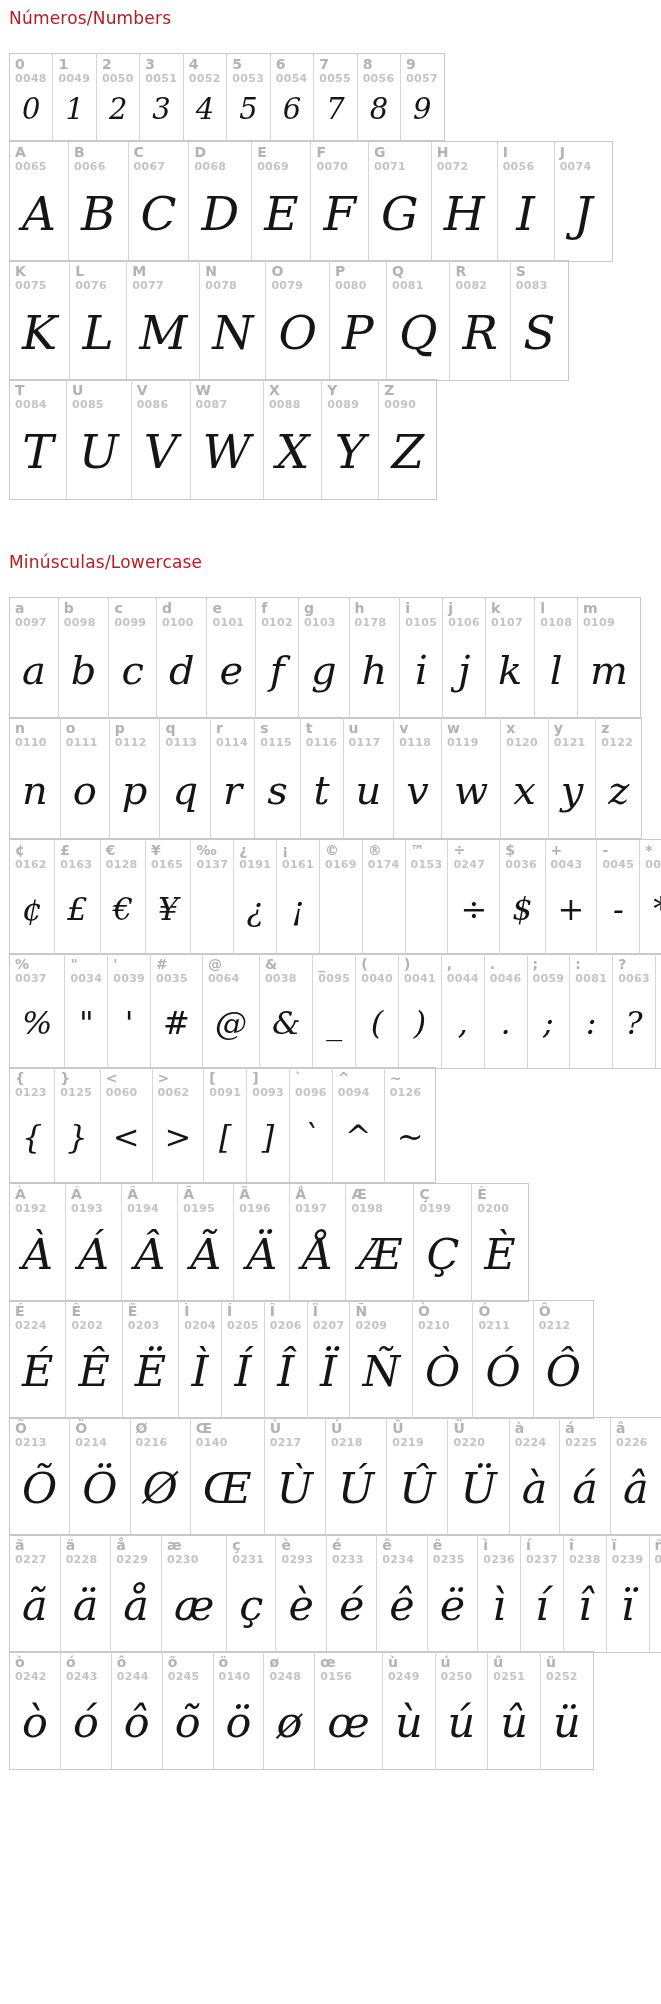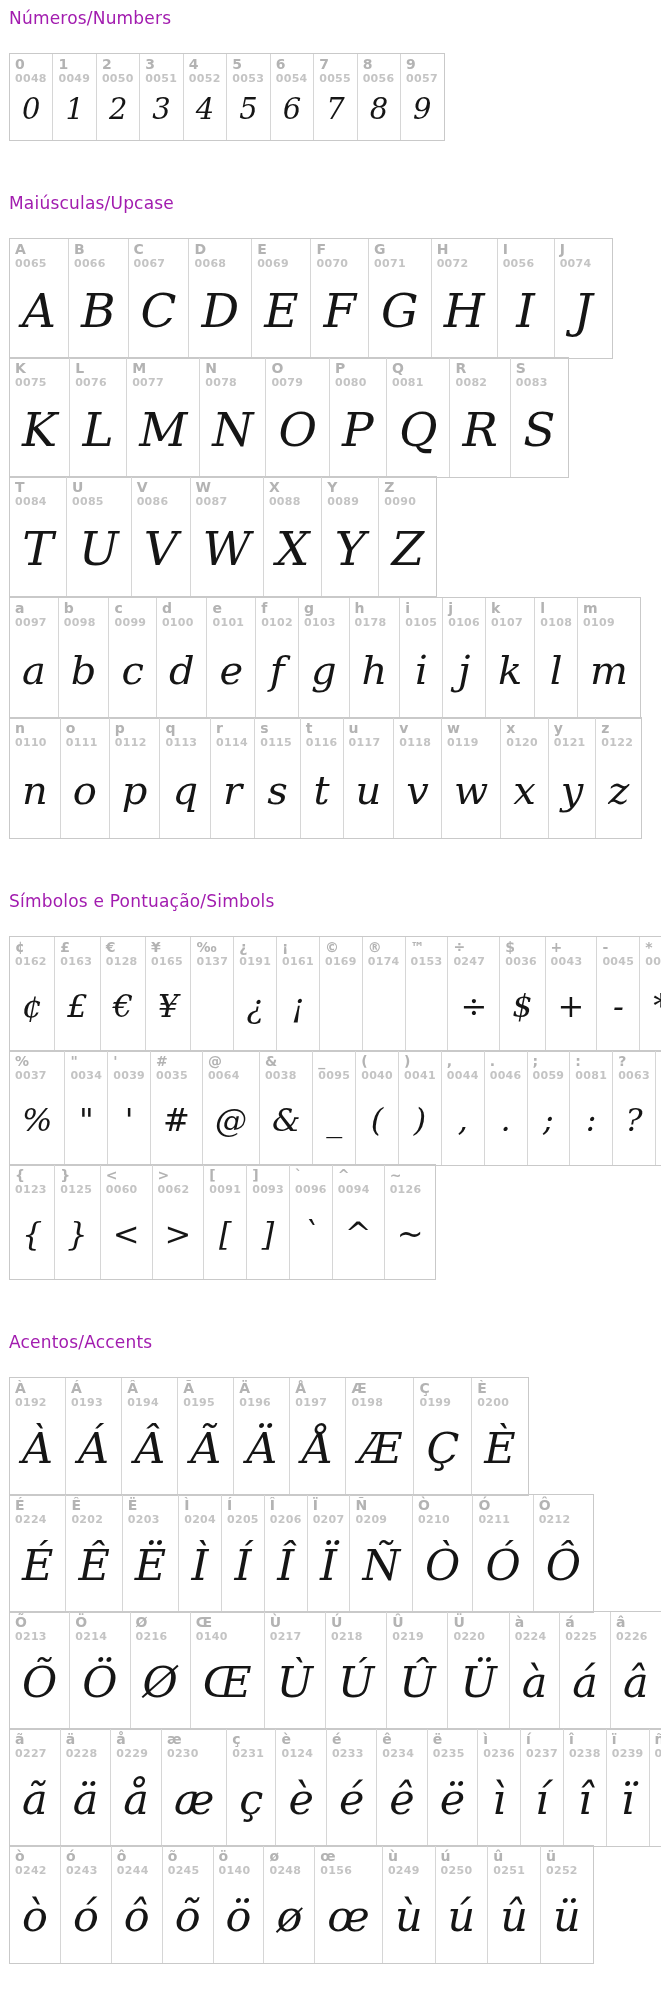--- a/index.html
+++ b/index.html
@@ -9,21 +9,21 @@
   }
   body {
     width: 661px;
     font-family: "DejaVu Sans", "Liberation Sans", sans-serif;
     padding: 4px 0 14px 9px;
     box-sizing: border-box;
   }
   .sec-title {
     font-size: 17px;
     font-weight: 400;
-    color: #a21caf;
+    color: #b91c1c;
     margin: 52px 0 25px 0;
     letter-spacing: 0.2px;
   }
   section:first-child .sec-title {
     margin-top: 4px;
   }
   .char-row {
     display: inline-flex;
     align-items: stretch;
     border: 1px solid #c9c9c9;
@@ -156,21 +156,20 @@
           <div class="cell">
             <div class="cell-head">
               <span class="cell-char">9</span>
               <span class="cell-code">0057</span>
             </div>
             <div class="cell-glyph">9</div>
           </div>
         </div></div>
     </section>
     <section class="glyph-section sec-uppercase">
-      <h2 class="sec-title">Maiúsculas/Upcase</h2>
       <div class="char-row-wrap"><div class="char-row">
           <div class="cell">
             <div class="cell-head">
               <span class="cell-char">A</span>
               <span class="cell-code">0065</span>
             </div>
             <div class="cell-glyph">A</div>
           </div>
           <div class="cell">
             <div class="cell-head">
@@ -347,20 +346,21 @@
           <div class="cell">
             <div class="cell-head">
               <span class="cell-char">Z</span>
               <span class="cell-code">0090</span>
             </div>
             <div class="cell-glyph">Z</div>
           </div>
         </div></div>
     </section>
     <section class="glyph-section sec-lowercase">
+      <h2 class="sec-title">Minúsculas/Lowercase</h2>
       <div class="char-row-wrap"><div class="char-row">
           <div class="cell">
             <div class="cell-head">
               <span class="cell-char">a</span>
               <span class="cell-code">0097</span>
             </div>
             <div class="cell-glyph">a</div>
           </div>
           <div class="cell">
             <div class="cell-head">
@@ -535,21 +535,20 @@
           <div class="cell">
             <div class="cell-head">
               <span class="cell-char">z</span>
               <span class="cell-code">0122</span>
             </div>
             <div class="cell-glyph">z</div>
           </div>
         </div></div>
     </section>
     <section class="glyph-section sec-symbols">
-      <h2 class="sec-title">Símbolos e Pontuação/Simbols</h2>
       <div class="char-row-wrap"><div class="char-row">
           <div class="cell">
             <div class="cell-head">
               <span class="cell-char">¢</span>
               <span class="cell-code">0162</span>
             </div>
             <div class="cell-glyph">¢</div>
           </div>
           <div class="cell">
             <div class="cell-head">
@@ -817,21 +816,20 @@
           <div class="cell">
             <div class="cell-head">
               <span class="cell-char">~</span>
               <span class="cell-code">0126</span>
             </div>
             <div class="cell-glyph">~</div>
           </div>
         </div></div>
     </section>
     <section class="glyph-section sec-accents">
-      <h2 class="sec-title">Acentos/Accents</h2>
       <div class="char-row-wrap"><div class="char-row">
           <div class="cell">
             <div class="cell-head">
               <span class="cell-char">À</span>
               <span class="cell-code">0192</span>
             </div>
             <div class="cell-glyph">À</div>
           </div>
           <div class="cell">
             <div class="cell-head">
@@ -1080,21 +1078,21 @@
           <div class="cell">
             <div class="cell-head">
               <span class="cell-char">ç</span>
               <span class="cell-code">0231</span>
             </div>
             <div class="cell-glyph">ç</div>
           </div>
           <div class="cell">
             <div class="cell-head">
               <span class="cell-char">è</span>
-              <span class="cell-code">0124</span>
+              <span class="cell-code">0293</span>
             </div>
             <div class="cell-glyph">è</div>
           </div>
           <div class="cell">
             <div class="cell-head">
               <span class="cell-char">é</span>
               <span class="cell-code">0233</span>
             </div>
             <div class="cell-glyph">é</div>
           </div>

